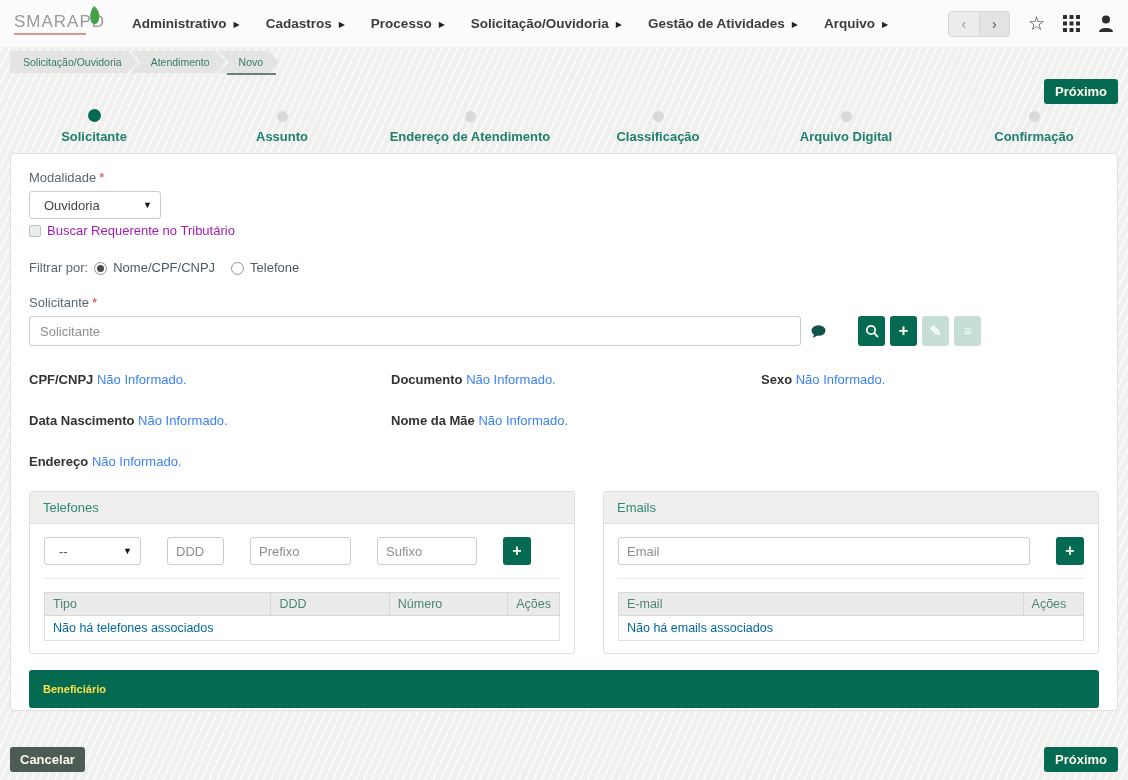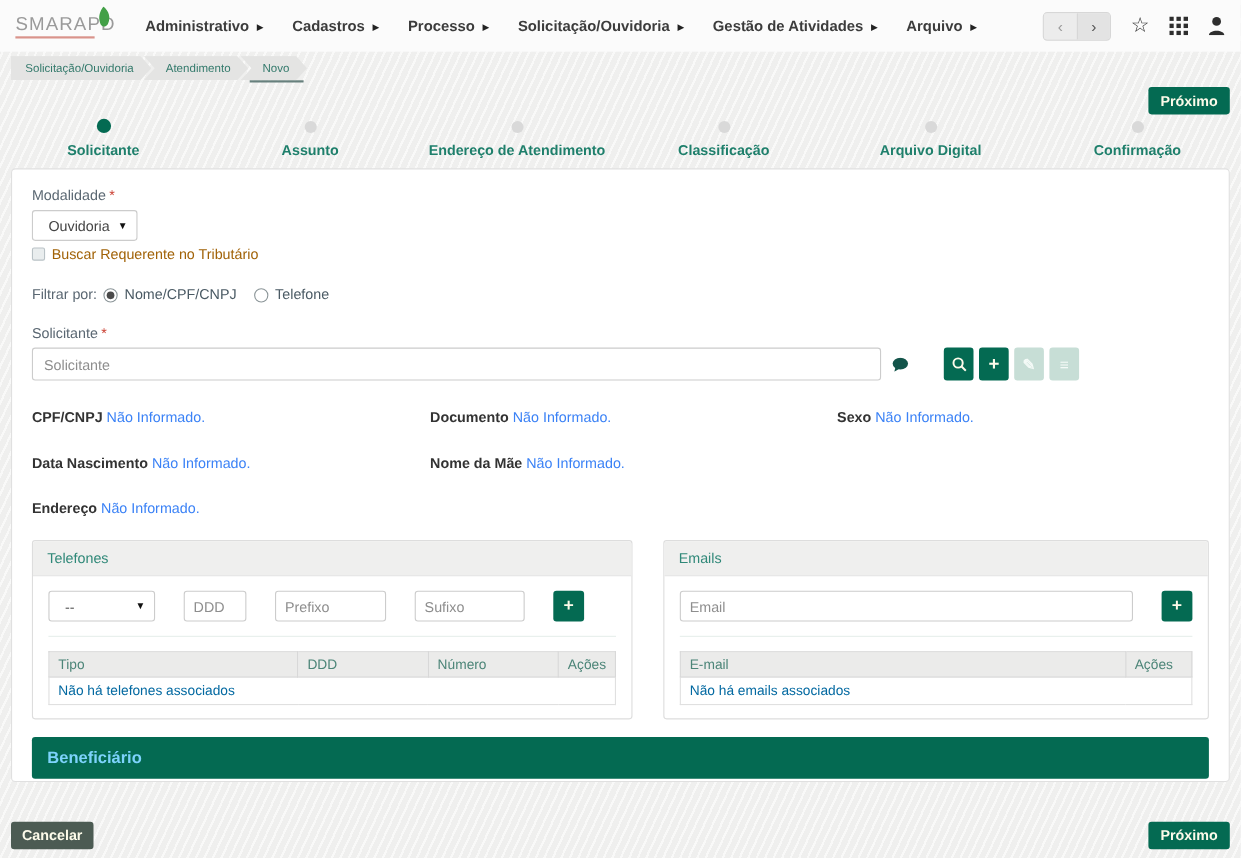--- a/index.html
+++ b/index.html
@@ -70,28 +70,28 @@
   .step-label { margin-top:3px; font-size:13px; font-weight:700; color:#1e7f6b; }
 
   
   .panel {
     background:#fff; border:1px solid #e0e0e0; border-radius:4px;
     margin:9px 10px 0; padding:16px 18px 16px; height:558px;
   }
   .field-label { font-size:13px; color:#5a6772; margin-bottom:6px; }
   .req { color:#cc4437; margin-left:3px; }
   .selectbox {
-    width:96px; height:28px; border:1px solid #ccc; border-radius:3px; background:#fff;
+    width:132px; height:28px; border:1px solid #ccc; border-radius:3px; background:#fff;
     display:flex; align-items:center; justify-content:space-between;
     padding:0 8px 0 14px; font-size:13px; color:#444; cursor:pointer;
   }
   .selectbox .caret { font-size:9px; color:#111; }
   .check-row { display:flex; align-items:center; gap:6px; margin-top:4px; }
   .checkbox { width:12px; height:12px; border:1px solid #b9c2c6; background:#e9edee; border-radius:2px; cursor:pointer; }
-  .check-row .lbl { font-size:13px; color:#a16207; }
+  .check-row .lbl { font-size:13px; color:#a21caf; }
   .filter-row { display:flex; align-items:flex-end; gap:6px; margin-top:22px; font-size:13px; color:#5a6772; }
   .radio { width:13px; height:13px; border:1px solid #8b9598; border-radius:50%; background:#fff;
            display:inline-flex; align-items:center; justify-content:center; cursor:pointer; }
   .radio.on::after { content:""; width:7px; height:7px; border-radius:50%; background:#4a4a4a; }
   .filter-row .opt { color:#4a5a64; margin-right:10px; }
 
   .sol-label { margin-top:20px; }
   .sol-row { display:flex; align-items:center; margin-top:2px; }
   .sol-input { width:772px; height:30px; border:1px solid #ccc; border-radius:3px; padding:0 10px;
                font-size:13px; color:#444; font-family:"Liberation Sans", sans-serif; }
@@ -130,21 +130,21 @@
   .email-input { flex:1; }
   table { border-collapse:collapse; width:100%; margin-top:13px; }
   th { background:#ebebea; border:1px solid #d8d8d8; color:#4c8578; font-weight:400;
        text-align:left; padding:4px 8px; font-size:12.5px; }
   td { border:1px solid #e0e0e0; padding:5px 8px; font-size:12.5px; color:#0369a1; background:#fff; }
   .col-tipo{width:44%;} .col-ddd{width:23%;} .col-num{width:23%;} .col-ac{width:10%;}
   .col-email{width:87%;} .col-ac2{width:13%;}
 
   .benef-bar { margin-top:16px; background:#046a52; border-radius:3px; height:38px;
                display:flex; align-items:center; padding-left:14px; cursor:pointer; }
-  .benef-bar .lbl { color:#7dd3fc; font-size:15px; font-weight:700; }
+  .benef-bar .lbl { color:#fde047; font-size:11px; font-weight:700; }
 
   
   .footer-row { display:flex; justify-content:space-between; align-items:center; margin:36px 10px 0; }
 
   svg { display:block; }
 </style>
 </head>
 <body>
 
 <div class="topbar">

